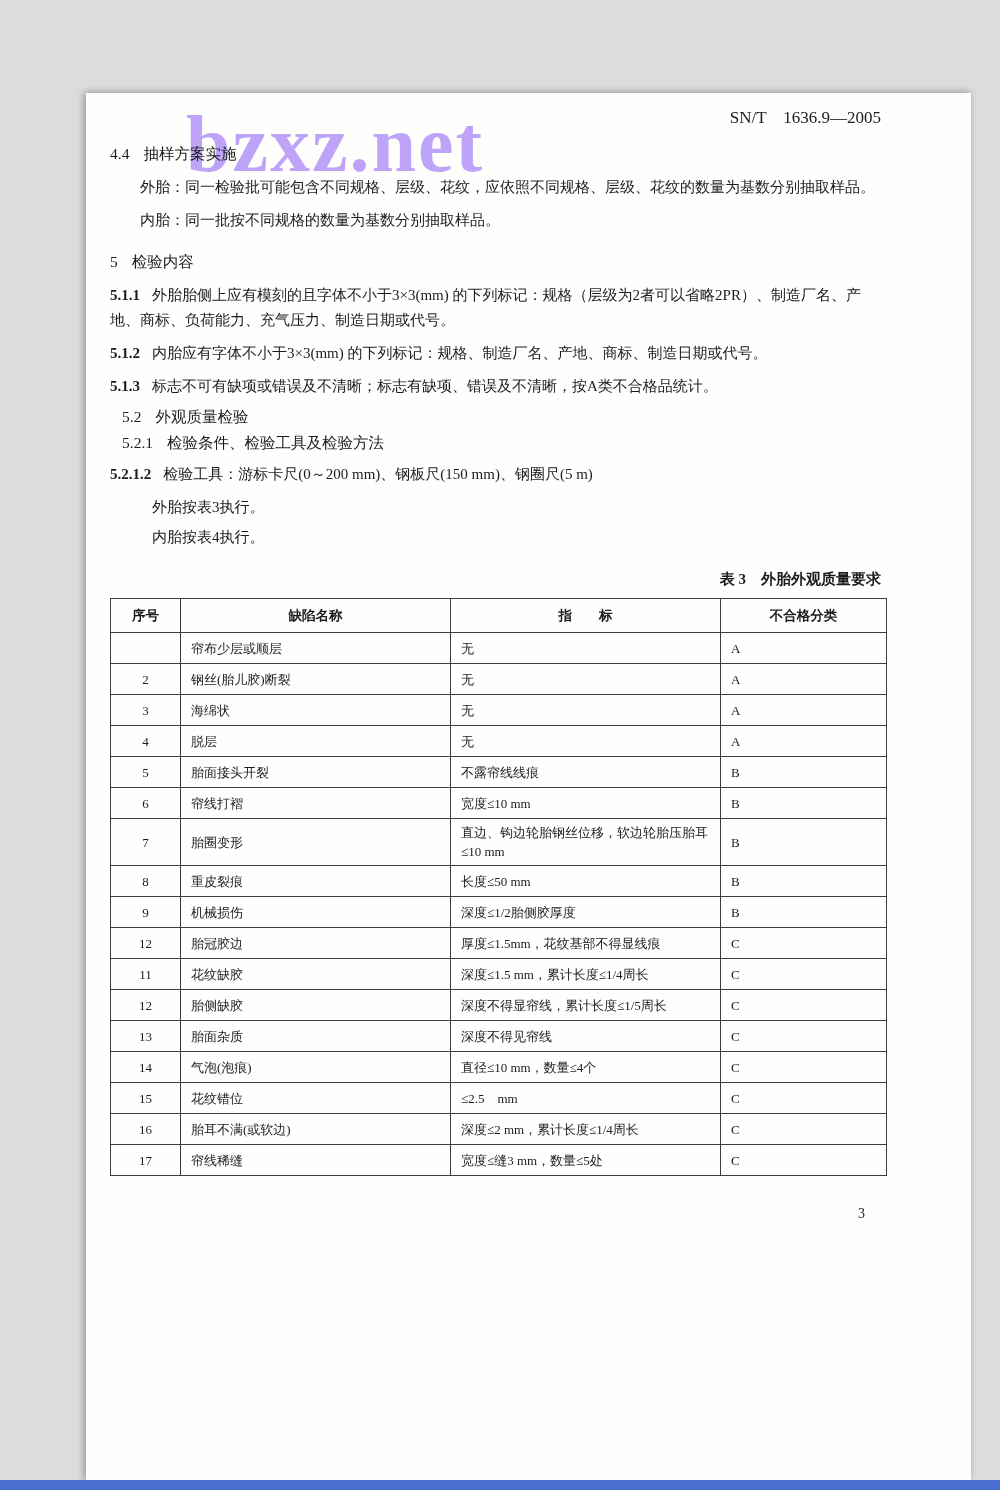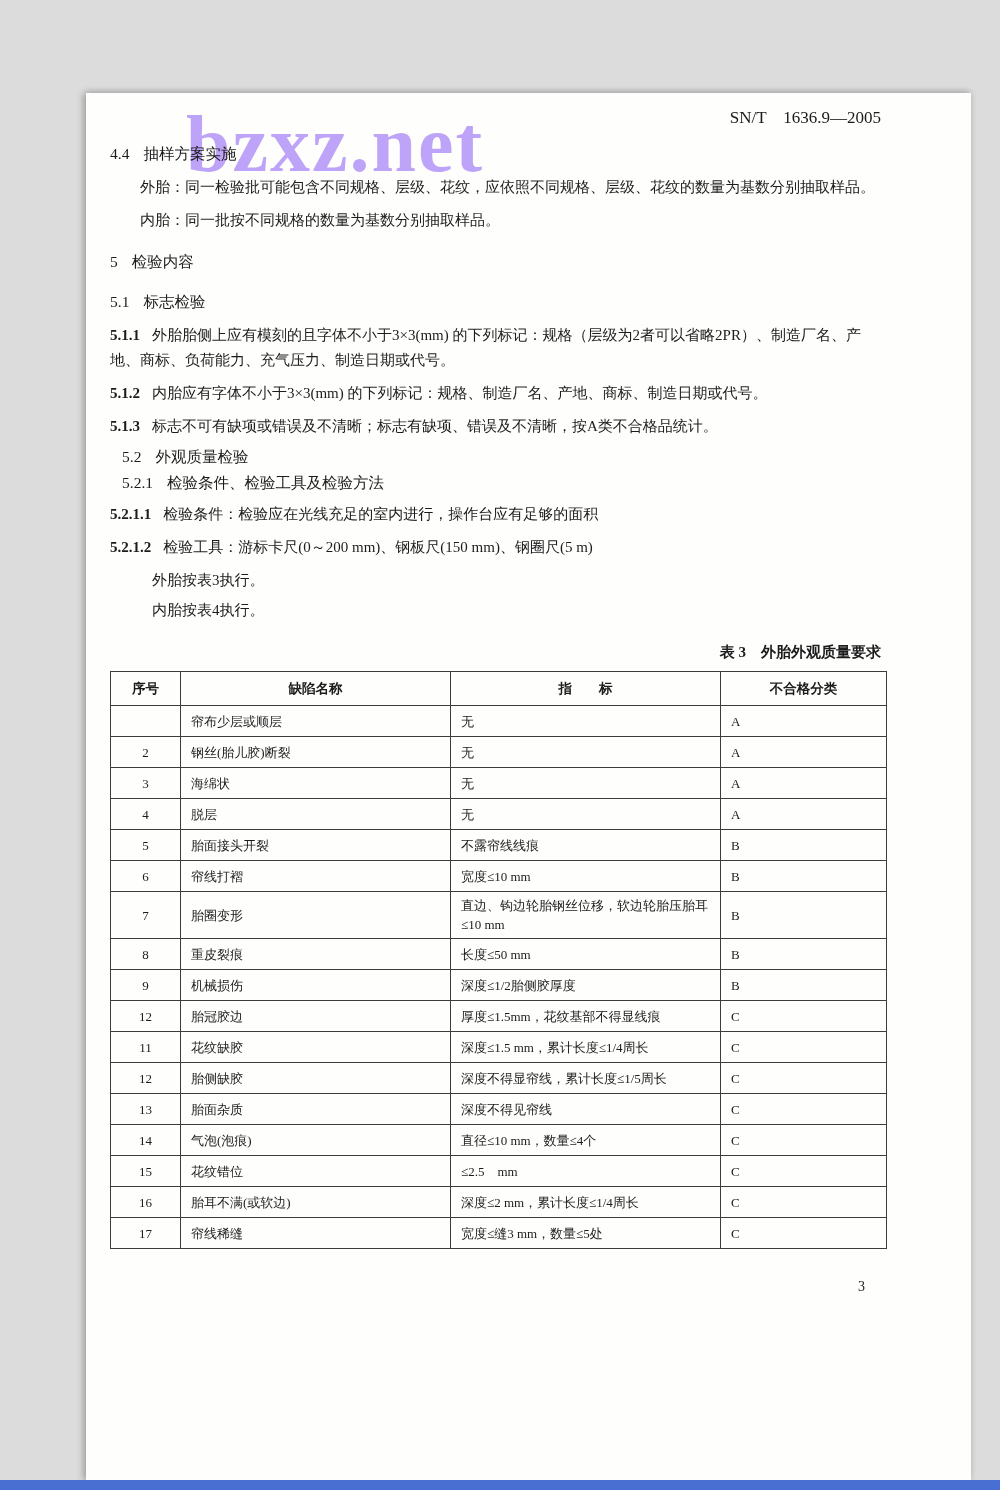--- a/index.html
+++ b/index.html
@@ -68,33 +68,31 @@
 
     <div class="std-no">SN/T    1636.9—2005</div>
 
     <p class="heading"><span class="num">4.4</span><span>抽样方案实施</span></p>
 
     <p class="para indent">外胎：同一检验批可能包含不同规格、层级、花纹，应依照不同规格、层级、花纹的数量为基数分别抽取样品。</p>
     <p class="para indent">内胎：同一批按不同规格的数量为基数分别抽取样品。</p>
 
     <p class="heading sp-top"><span class="num">5</span><span>检验内容</span></p>
 
-    <p class="heading sp-top"><span class="num">5.1</span><span>标志检验</span></p>
 
     <p class="para clause"><span class="num">5.1.1</span><span>外胎胎侧上应有模刻的且字体不小于3×3(mm) 的下列标记：规格（层级为2者可以省略2PR）、制造厂名、产地、商标、负荷能力、充气压力、制造日期或代号。</span></p>
 
     <p class="para clause"><span class="num">5.1.2</span><span>内胎应有字体不小于3×3(mm) 的下列标记：规格、制造厂名、产地、商标、制造日期或代号。</span></p>
 
     <p class="para clause"><span class="num">5.1.3</span><span>标志不可有缺项或错误及不清晰；标志有缺项、错误及不清晰，按A类不合格品统计。</span></p>
 
     <p class="heading tight"><span class="num">5.2</span><span>外观质量检验</span></p>
 
     <p class="heading tight"><span class="num">5.2.1</span><span>检验条件、检验工具及检验方法</span></p>
 
-    <p class="para clause"><span class="num">5.2.1.1</span><span>检验条件：检验应在光线充足的室内进行，操作台应有足够的面积</span></p>
 
     <p class="para clause"><span class="num">5.2.1.2</span><span>检验工具：游标卡尺(0～200 mm)、钢板尺(150 mm)、钢圈尺(5 m)</span></p>
 
 
 
     <p class="para indent tight">外胎按表3执行。</p>
     <p class="para indent tight">内胎按表4执行。</p>
 
     <p class="table-title">表 3　外胎外观质量要求</p>
 

